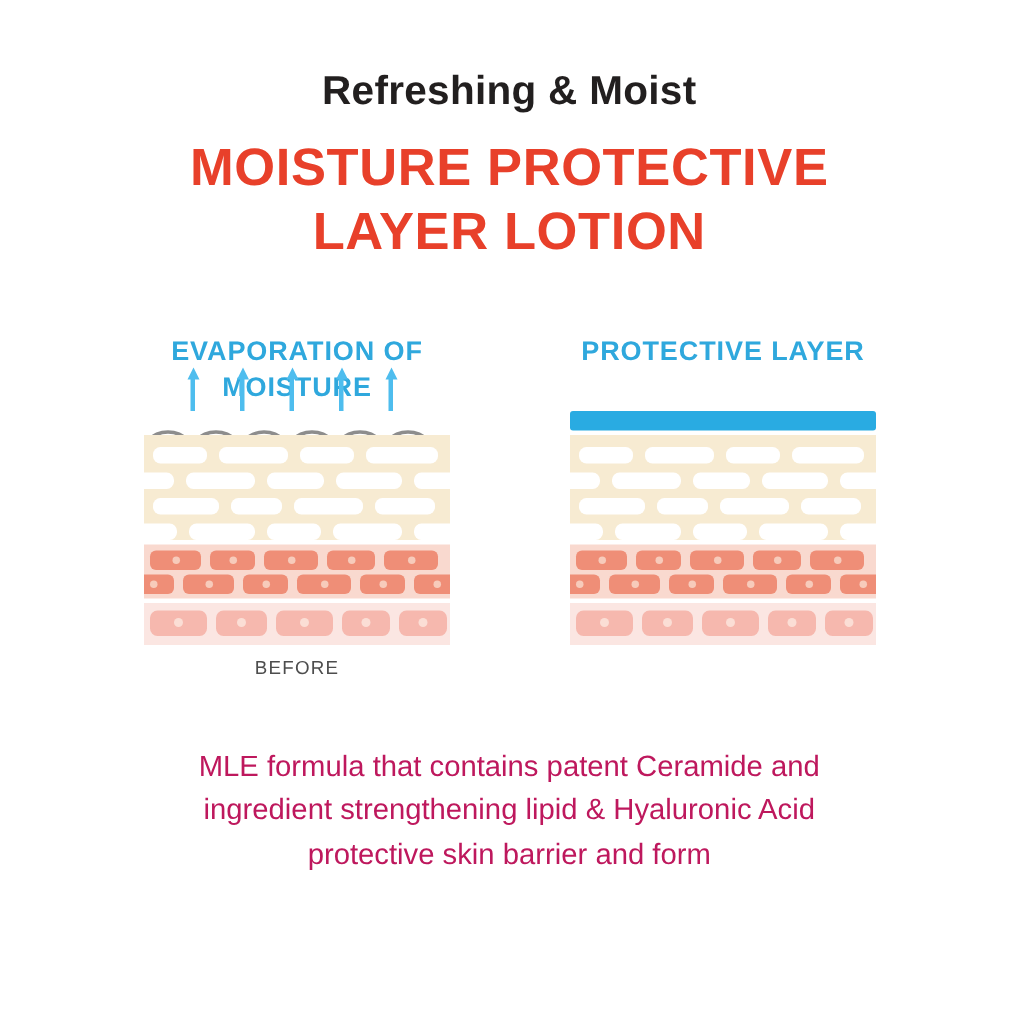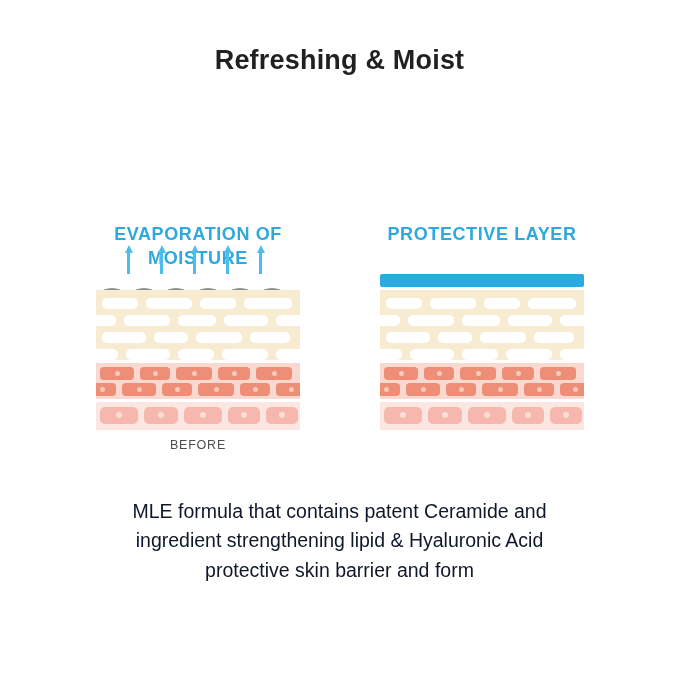--- a/index.html
+++ b/index.html
@@ -207,30 +207,34 @@
 
   
   .body-copy {
     position: absolute;
     top: 497px;
     left: 60px;
     width: 559px;
     text-align: center;
     font-size: 19.5px;
     line-height: 1.5;
-    color: #0f172a;
+    color: #be185d;
   }
 </style>
 </head>
 <body>
 
 <div class="page">
 
   <div class="heading-block">
     <div class="subtitle">Refreshing &amp; Moist</div>
+    <div class="title">
+      <div>MOISTURE PROTECTIVE</div>
+      <div>LAYER LOTION</div>
+    </div>
   </div>
 
   <div class="diagram">
 
     <div class="panel panel-before">
       <div class="panel-label">
         <div>EVAPORATION OF MOISTURE</div>
       </div>
 
       <div class="hairline">

